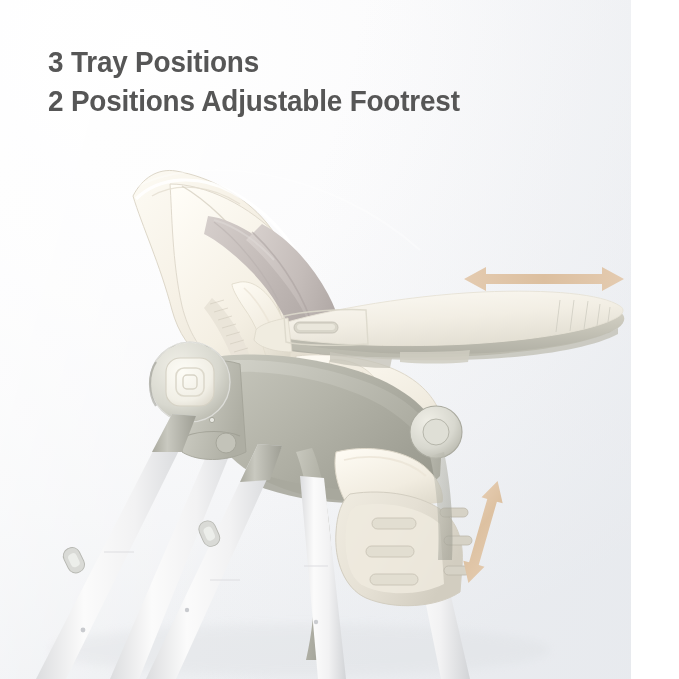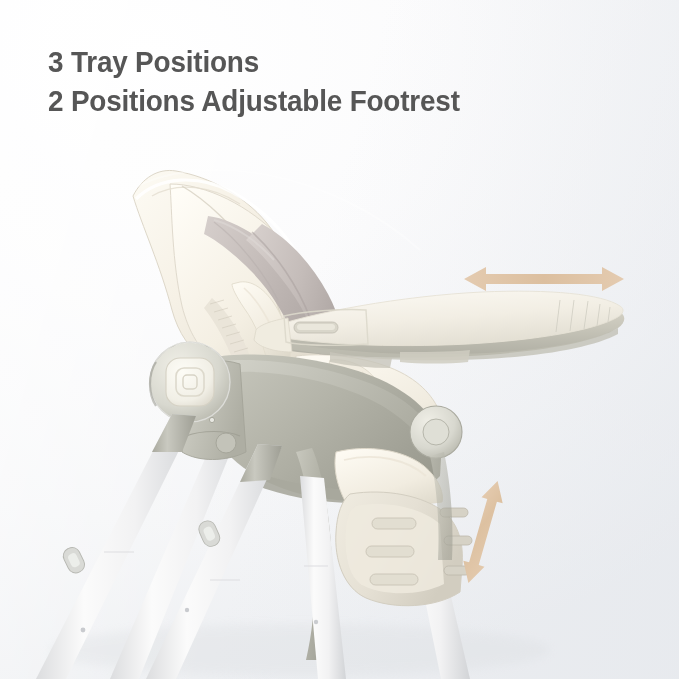--- a/index.html
+++ b/index.html
@@ -2,21 +2,21 @@
 <html><head>
 <meta charset="utf-8">
 <style>
   html,body{margin:0;padding:0;}
   body{
     width:679px;height:679px;overflow:hidden;
     font-family:"Liberation Sans", sans-serif;
     background:#fff;
   }
   #stage{
-    position:relative;width:679px;height:679px;overflow:hidden;
+    position:relative;width:631px;height:679px;overflow:hidden;
     background:
       radial-gradient(120% 95% at 22% 8%, #ffffff 0%, #fbfbfc 38%, #f4f5f7 72%, #eceef1 100%);
   }
   #stage:before{
     content:"";position:absolute;inset:0;
     background:linear-gradient(105deg, rgba(255,255,255,.75) 0%, rgba(255,255,255,0) 45%, rgba(228,231,236,.55) 100%);
     pointer-events:none;
   }
 
   

